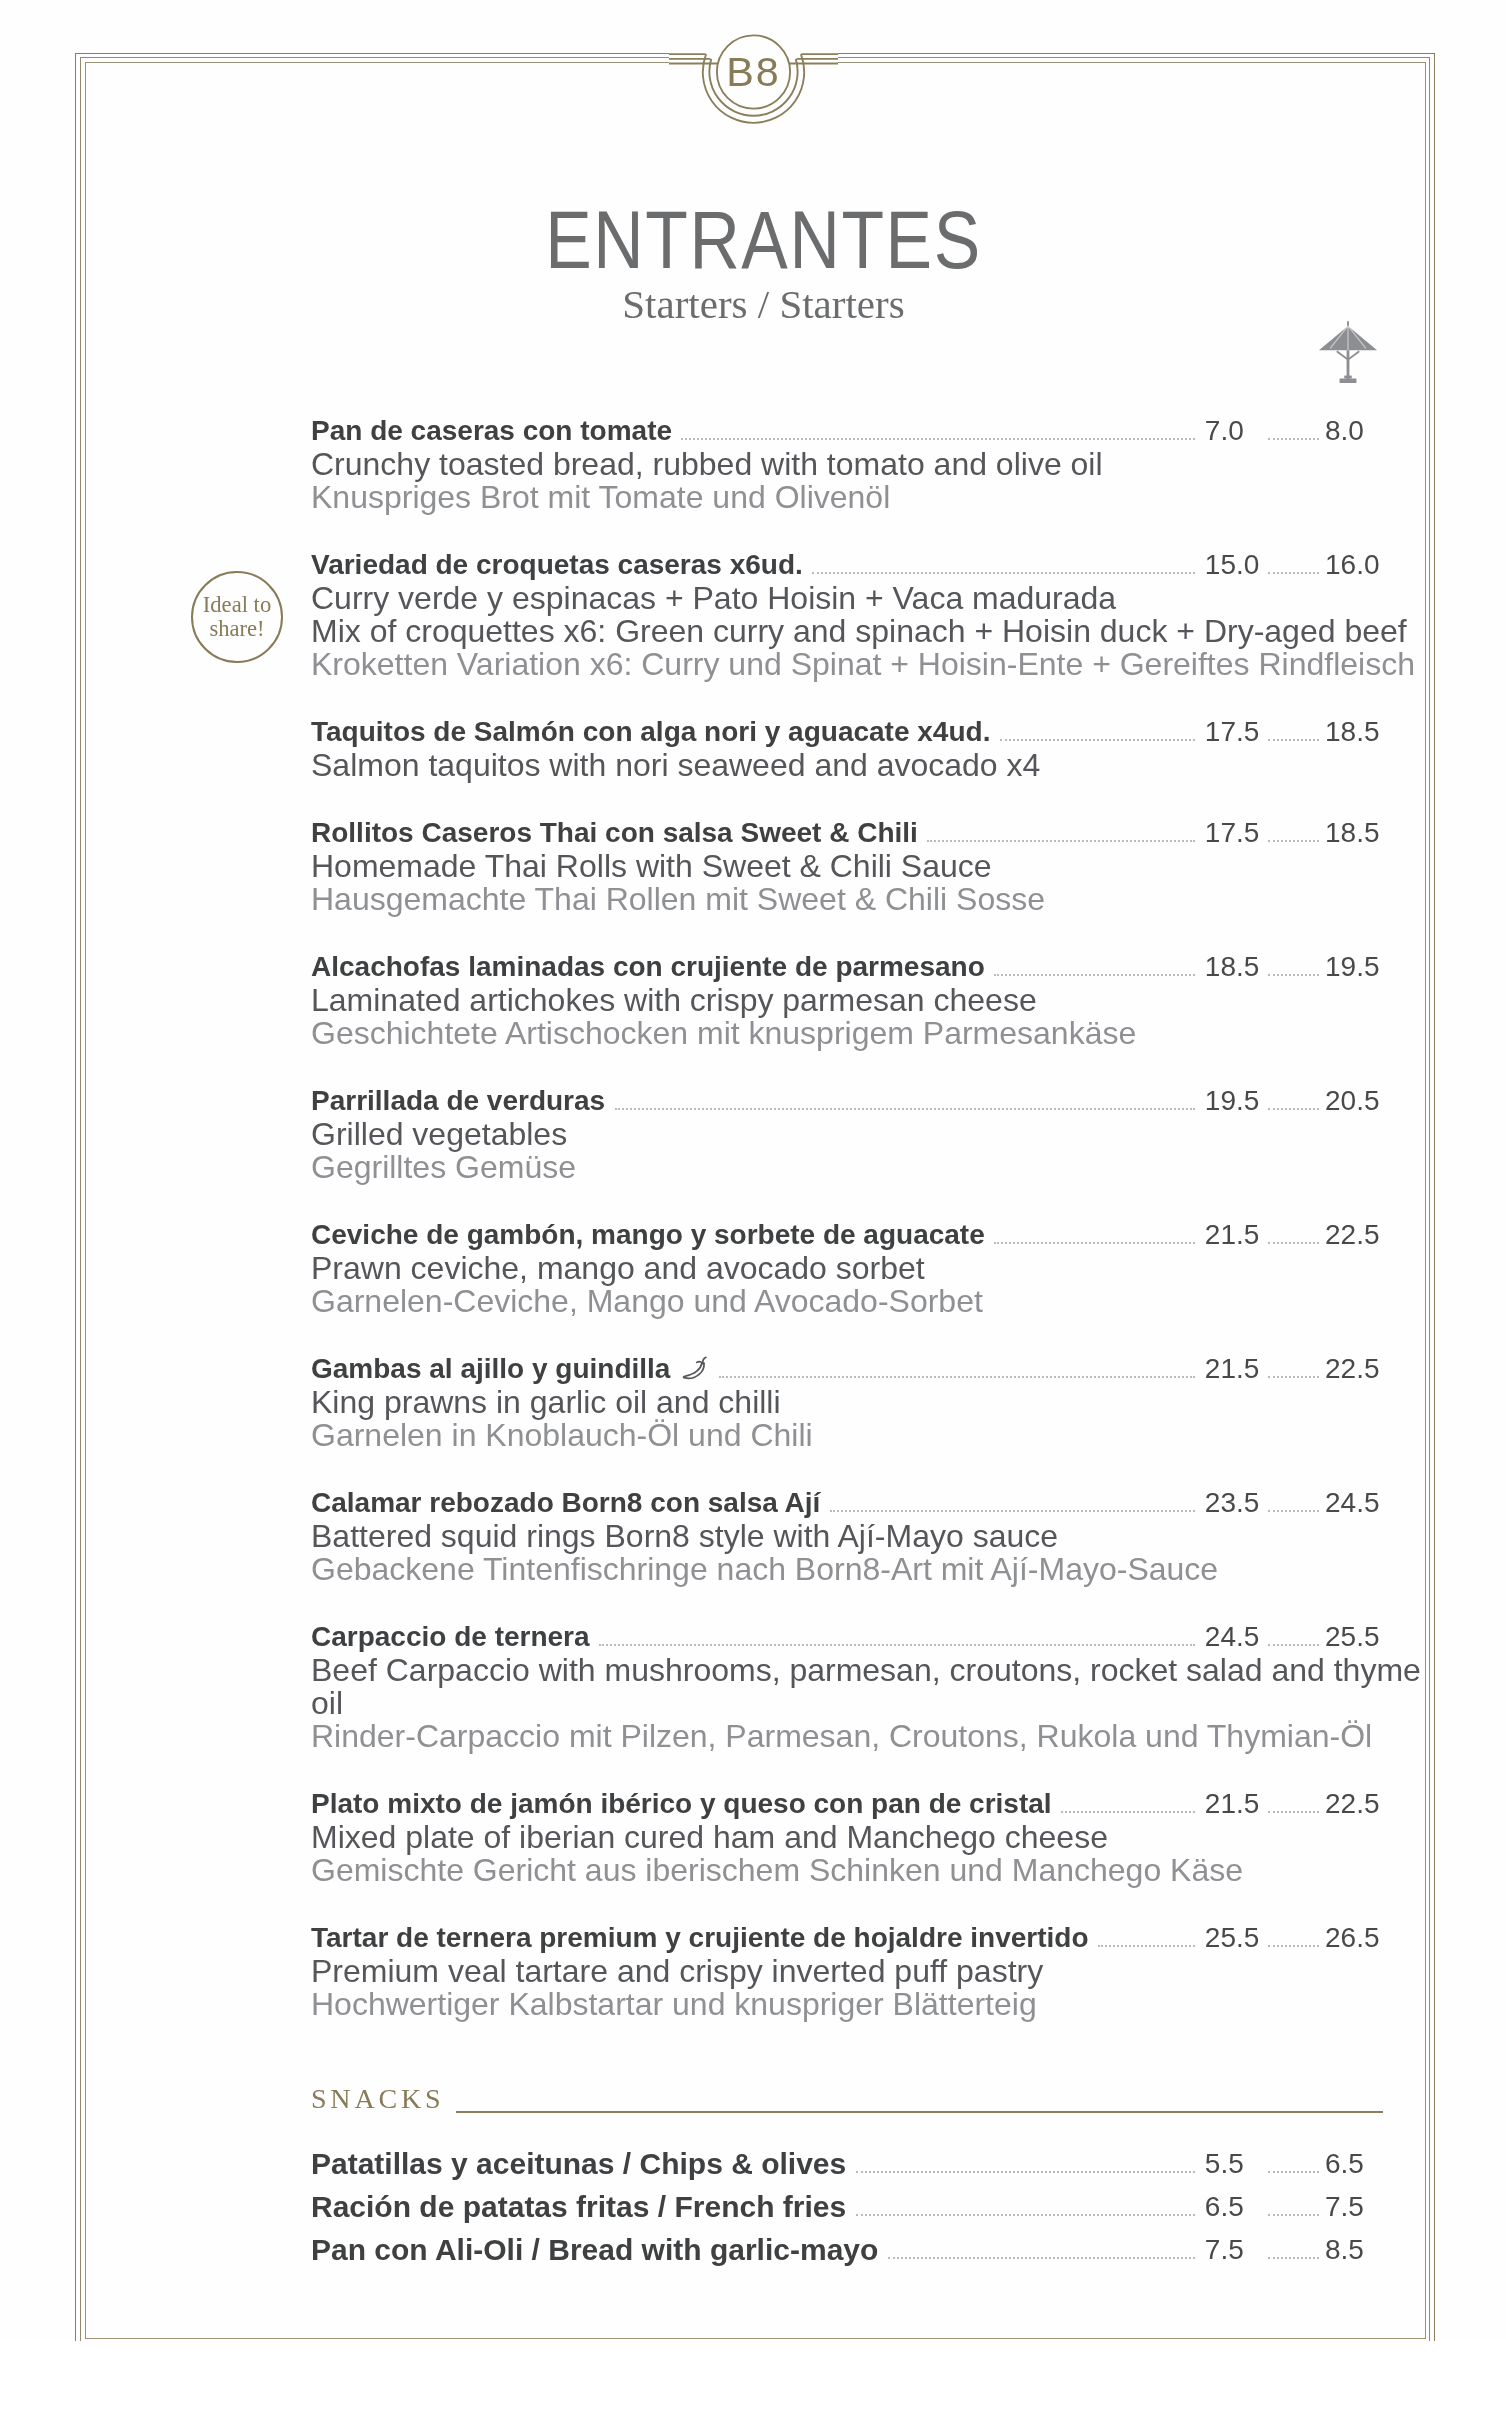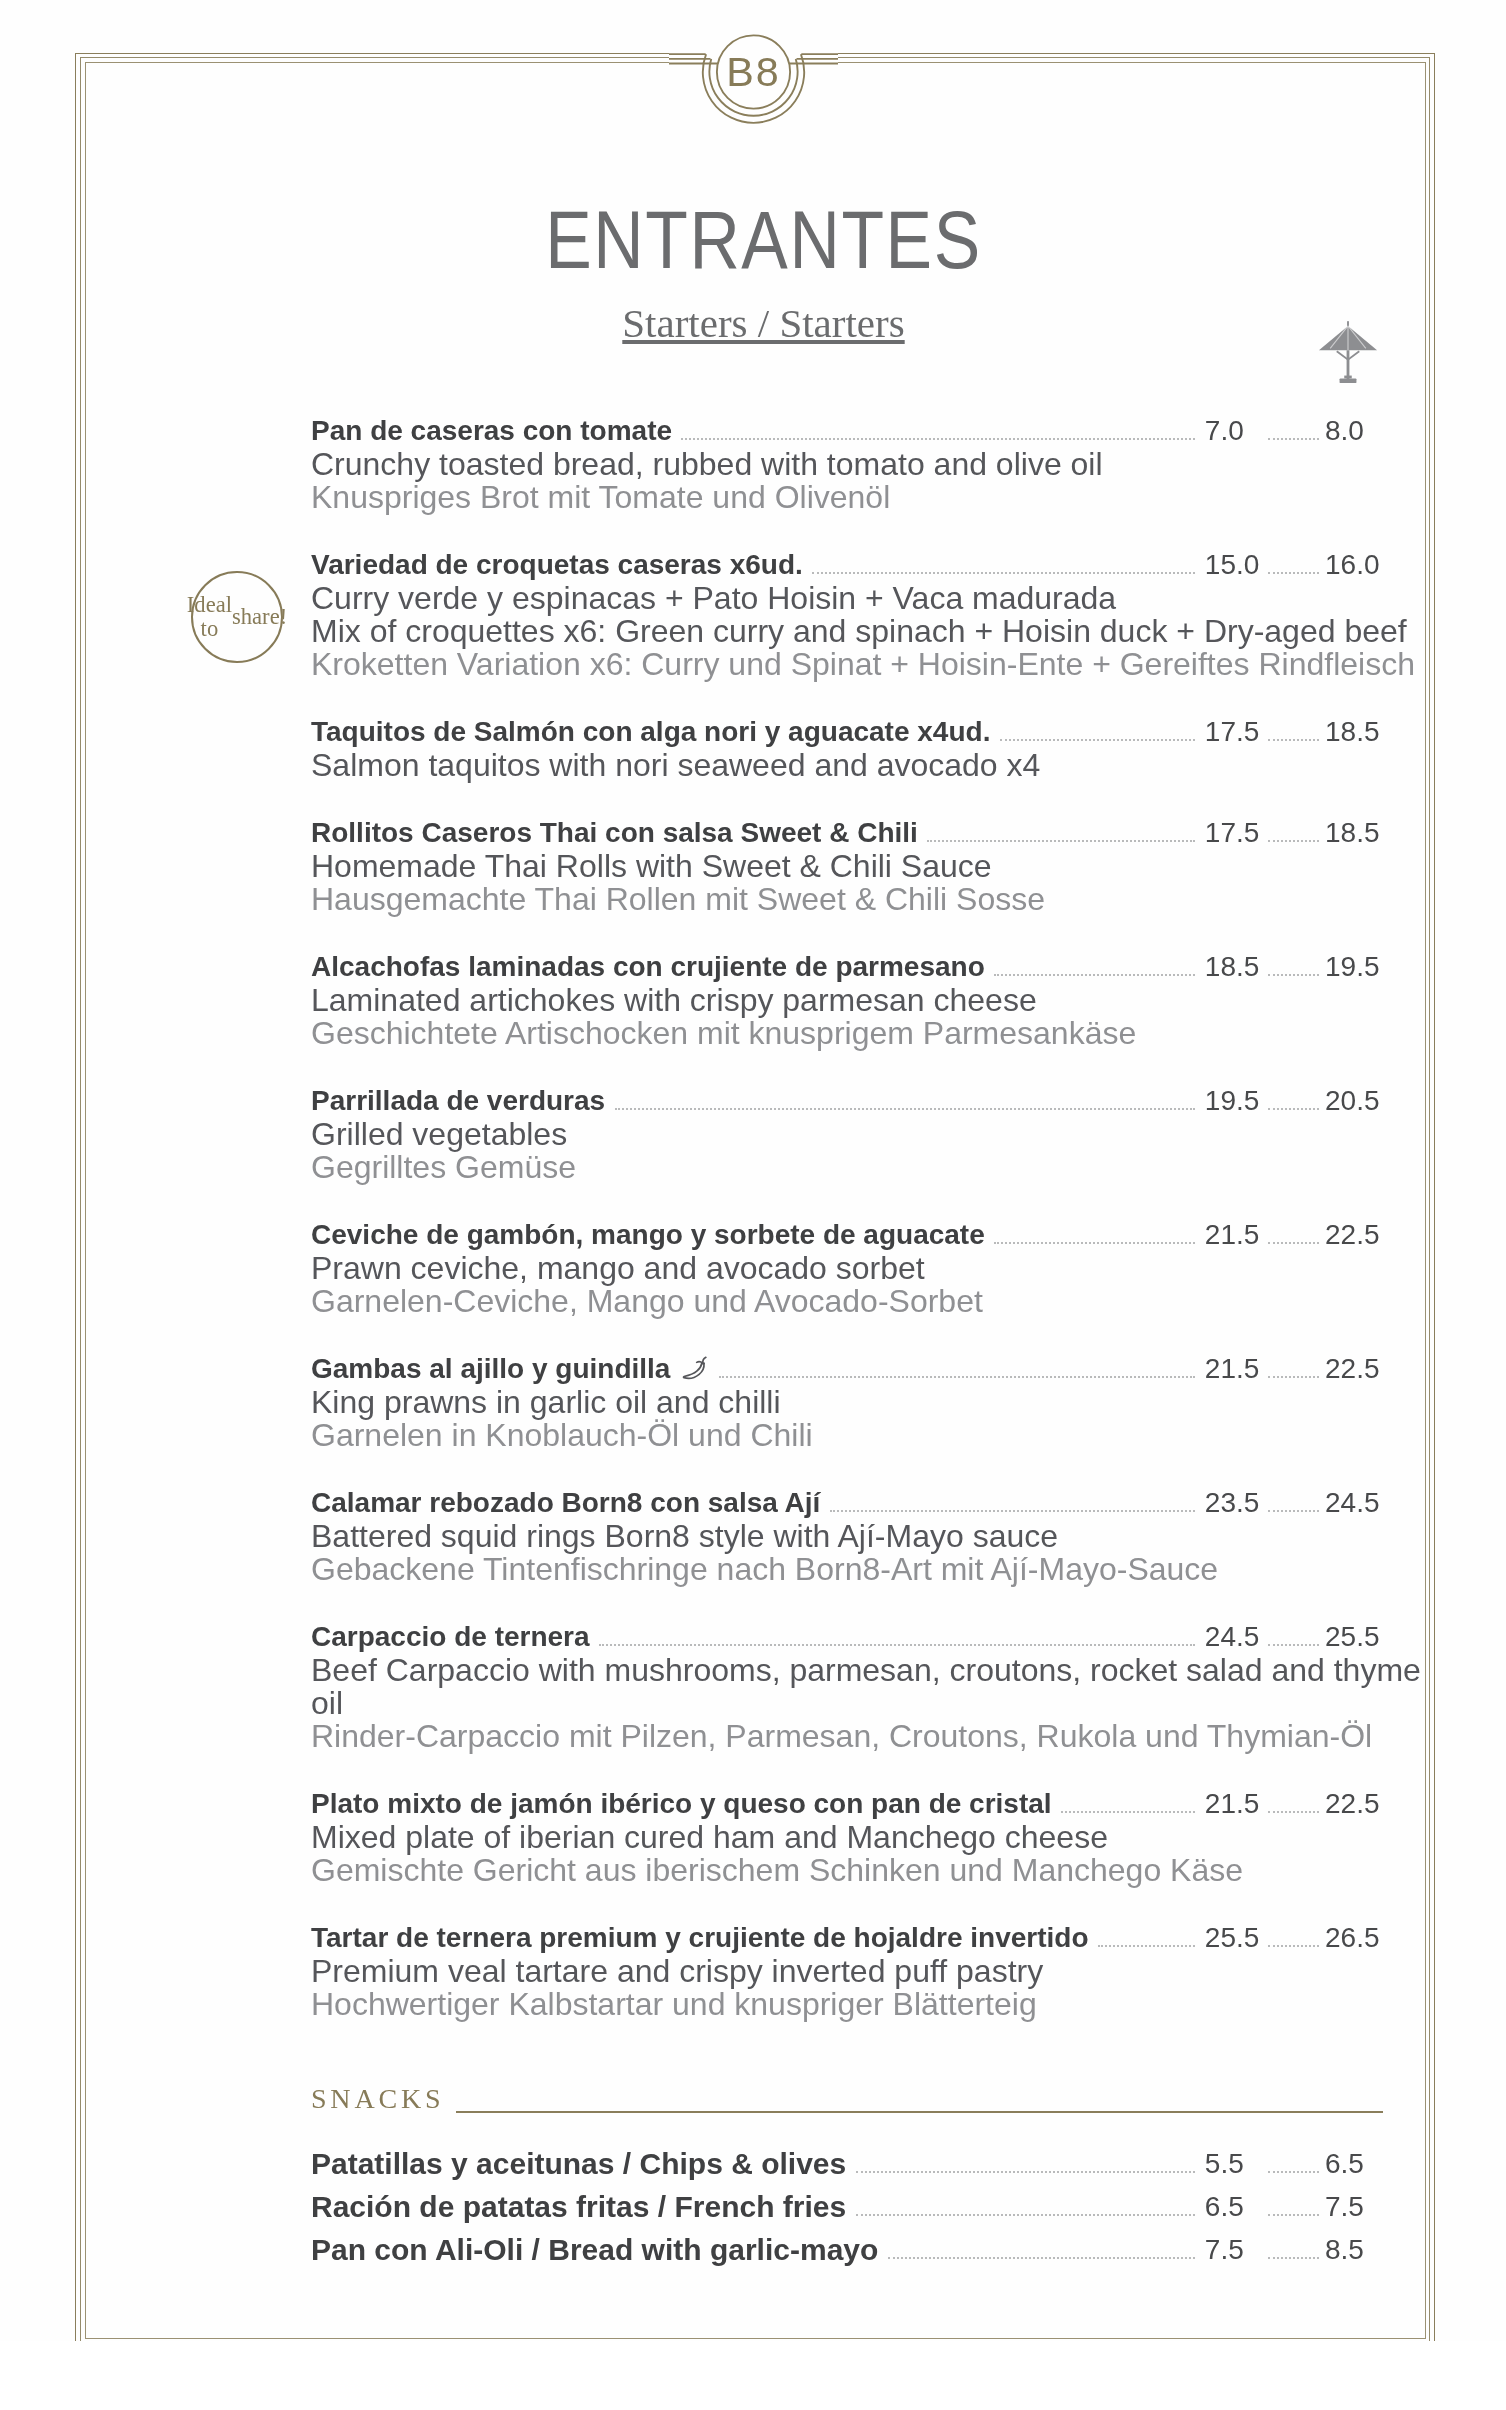--- a/index.html
+++ b/index.html
@@ -10,27 +10,27 @@
   .frame{position:absolute;border:1.9px solid #8A7E5B;box-sizing:border-box;background:transparent;}
   .f1{left:75px;top:53px;width:1360px;height:2296px;}
   .f2{left:80px;top:57px;width:1350px;height:2286px;opacity:.9;}
   .f3{left:85px;top:62px;width:1341px;height:2277px;opacity:.85;}
 
   .b8{position:absolute;left:669px;top:5.6px;width:169px;height:132px;}
 
   .header{position:absolute;left:85px;right:85px;top:200px;text-align:center;color:#6B6C6E;}
   .title{margin:0;font-size:81px;font-weight:400;letter-spacing:1.9px;line-height:1;
          transform:scaleX(.86);transform-origin:center;}
-  .subtitle{margin:20px 0 0;font-family:"Liberation Serif",serif;font-size:41px;line-height:1.1;text-decoration:underline;}
+  .subtitle{margin:1px 0 0;font-family:"Liberation Serif",serif;font-size:41px;line-height:1.1;}
 
   .umbrella{position:absolute;left:1318px;top:320px;width:60px;height:68px;}
 
   .share{position:absolute;left:191px;top:571px;width:92px;height:92px;border:2.8px solid #877B58;
          border-radius:50%;box-sizing:border-box;color:#877B58;font-family:"Liberation Serif",serif;
-         font-size:22.6px;line-height:24.5px;display:flex;flex-direction:row;align-items:center;
+         font-size:22.6px;line-height:24.5px;display:flex;flex-direction:column;align-items:center;
          justify-content:center;text-align:center;}
 
   #menu-items{position:absolute;left:311px;top:414px;width:1125px;display:flex;
               flex-direction:column;gap:34px;}
   .row{display:flex;align-items:flex-end;padding-right:53px;}
   .name{font-size:28px;font-weight:700;color:#3F4042;white-space:nowrap;line-height:34px;flex:0 0 auto;}
   .chili{width:30px;height:30px;margin:0 0 2.8px 9.4px;flex:none;}
   .leader{flex:1 1 11.3px;min-width:11.3px;border-bottom:2.8px dotted #B9BABB;margin:0 9.4px 8.5px;}
   .mid{width:51px;flex:none;border-bottom:2.8px dotted #B9BABB;margin:0 5.6px 8.5px;}
   .price{font-size:28px;color:#48494B;line-height:34px;flex:none;text-align:left;width:58px;}

